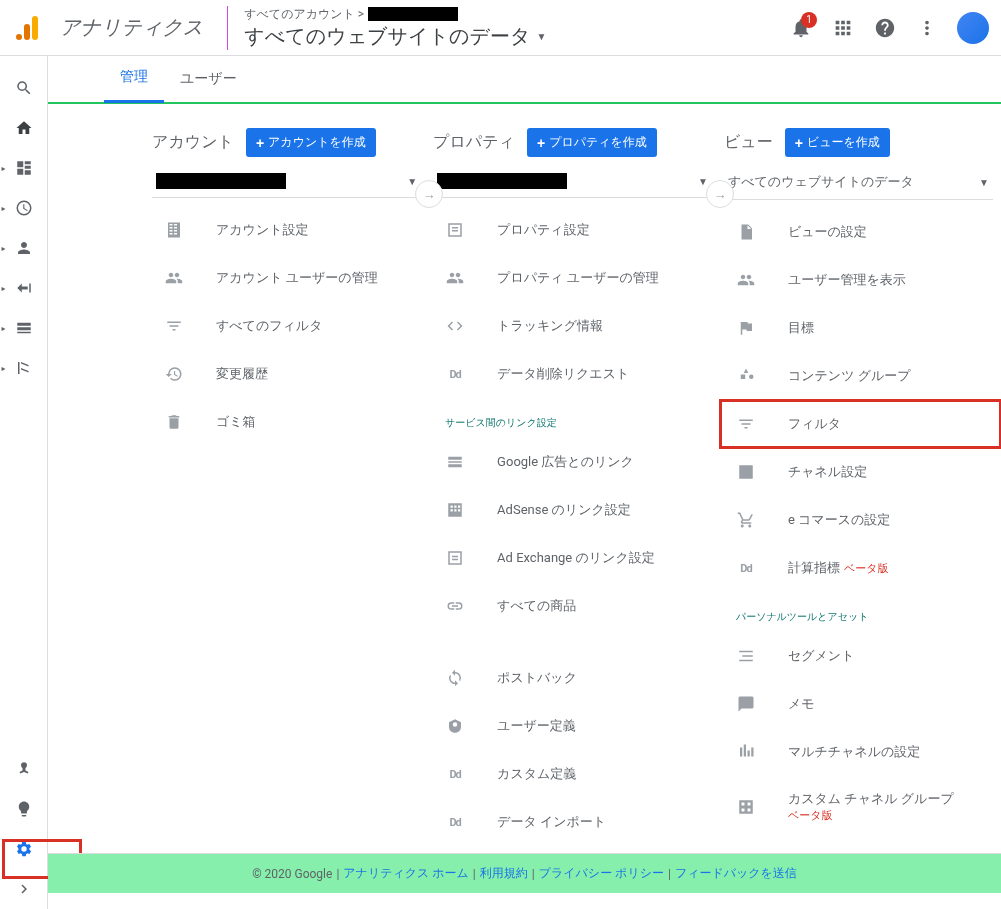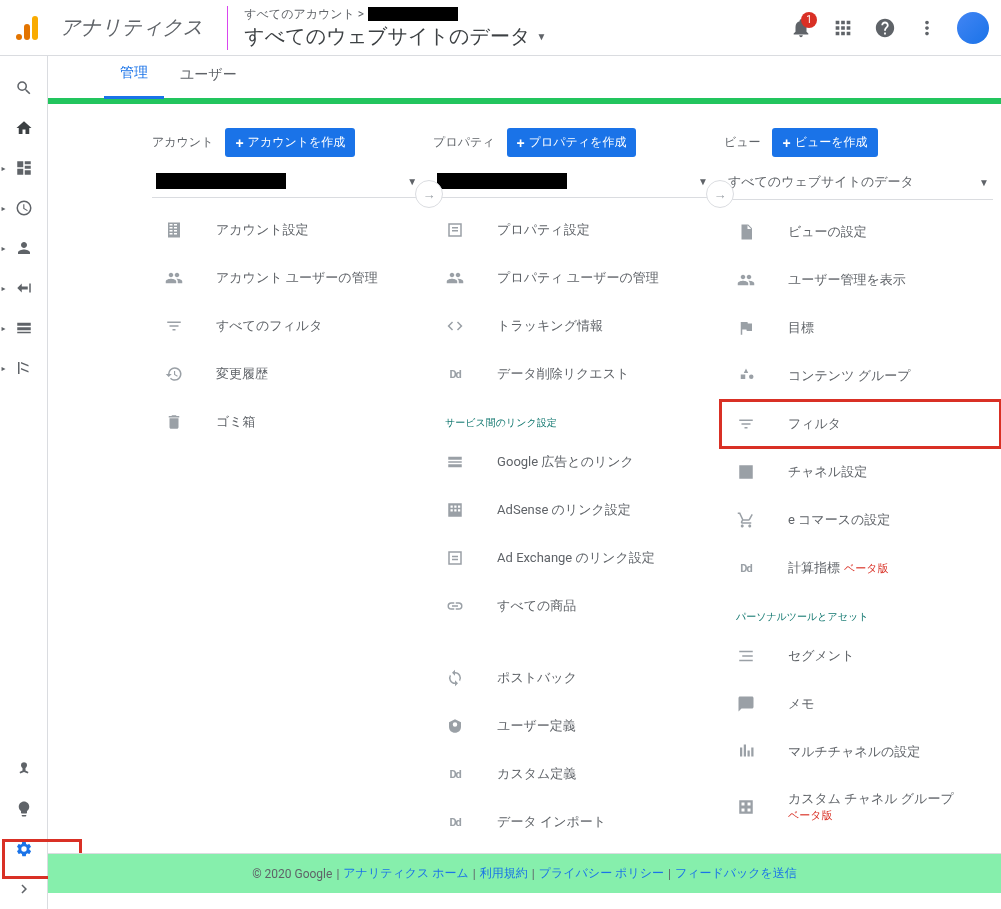--- a/index.html
+++ b/index.html
@@ -26,31 +26,31 @@
 
 .left-rail { position: absolute; left: 0; top: 56px; bottom: 0; width: 48px; background: #fff; border-right: 1px solid #dadce0; display: flex; flex-direction: column; align-items: center; padding-top: 12px; }
 .rail-icon { width: 48px; height: 40px; display: flex; align-items: center; justify-content: center; color: #5f6368; cursor: pointer; position: relative; }
 .rail-icon.home { color: #3c4043; }
 .rail-spacer { flex: 1; }
 .rail-caret { position: absolute; left: 2px; font-size: 8px; color: #5f6368; }
 .gear-highlight { position: absolute; left: 2px; bottom: 30px; width: 80px; height: 40px; border: 3px solid #d93025; }
 .gear-active { color: #1a73e8 !important; }
 
 
-.tabs { position: absolute; left: 48px; top: 56px; right: 0; height: 48px; display: flex; align-items: flex-end; padding-left: 56px; border-bottom: 6px solid #22c55e; }
+.tabs { position: absolute; left: 48px; top: 56px; right: 0; height: 48px; display: flex; align-items: flex-end; padding-left: 56px; border-bottom: 2px solid #22c55e; }
 .tab { padding: 14px 16px; font-size: 14px; color: #5f6368; cursor: pointer; }
 .tab.active { color: #1a73e8; border-bottom: 3px solid #1a73e8; margin-bottom: -1px; }
 
 
 .main { position: absolute; left: 48px; top: 104px; right: 0; bottom: 40px; overflow: auto; padding: 24px 0 0 100px; }
 .columns { display: flex; gap: 0; }
 .col { width: 290px; position: relative; }
 .col.mid { width: 300px; }
 .col-header { display: flex; align-items: center; gap: 12px; margin-bottom: 8px; padding-left: 4px; }
-.col-label { font-size: 12px; color: #5f6368; }
+.col-label { font-size: 16px; color: #5f6368; }
 .create-btn { background: #1a73e8; color: #fff; font-size: 12px; padding: 6px 10px; border-radius: 3px; display: flex; align-items: center; gap: 4px; cursor: pointer; border: none; }
 .create-btn .plus { font-size: 14px; font-weight: bold; }
 .selector { border-bottom: 1px solid #dadce0; margin: 0 8px 8px 4px; padding: 8px 4px; display: flex; align-items: center; cursor: pointer; }
 .selector .redact { width: 130px; height: 16px; background: #000; }
 .selector .text { font-size: 13px; color: #5f6368; flex: 1; }
 .selector .caret { color: #5f6368; font-size: 10px; margin-left: auto; }
 .circle-btn { position: absolute; right: -14px; top: 52px; width: 28px; height: 28px; border: 1px solid #dadce0; border-radius: 50%; background: #fff; display: flex; align-items: center; justify-content: center; color: #9aa0a6; cursor: pointer; z-index: 2; }
 
 .menu-item { display: flex; align-items: center; padding: 14px 8px 14px 16px; cursor: pointer; color: #5f6368; font-size: 13px; gap: 32px; }
 .menu-item.highlighted { outline: 3px solid #d93025; outline-offset: -2px; }

